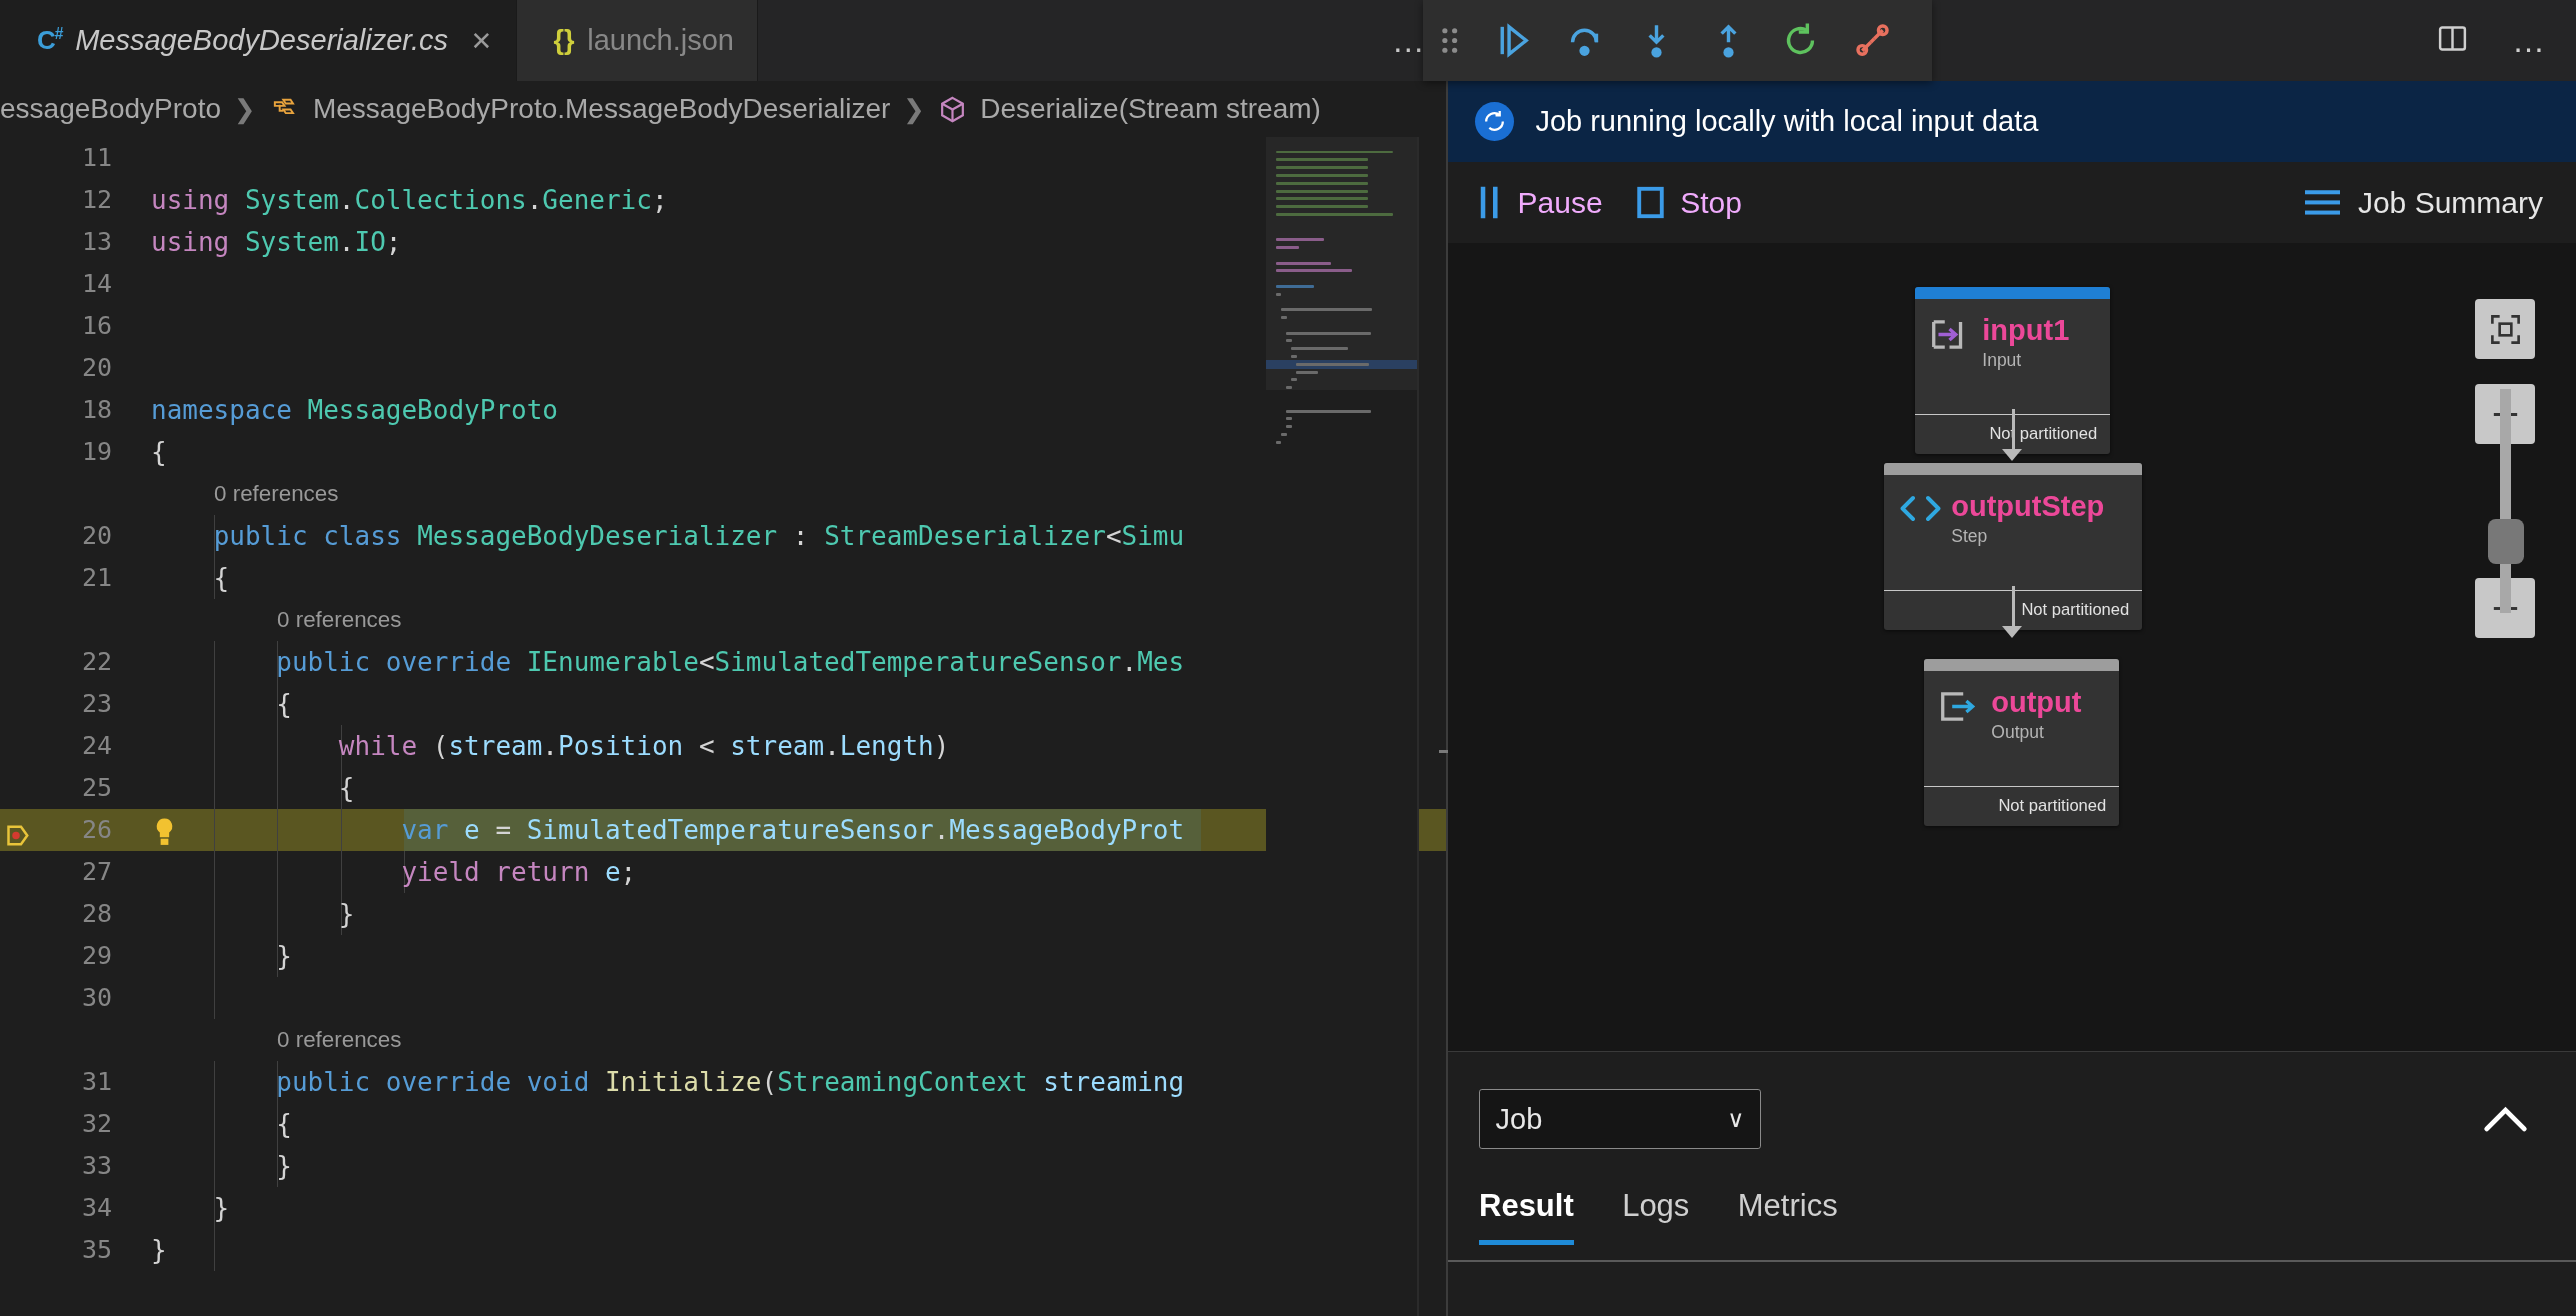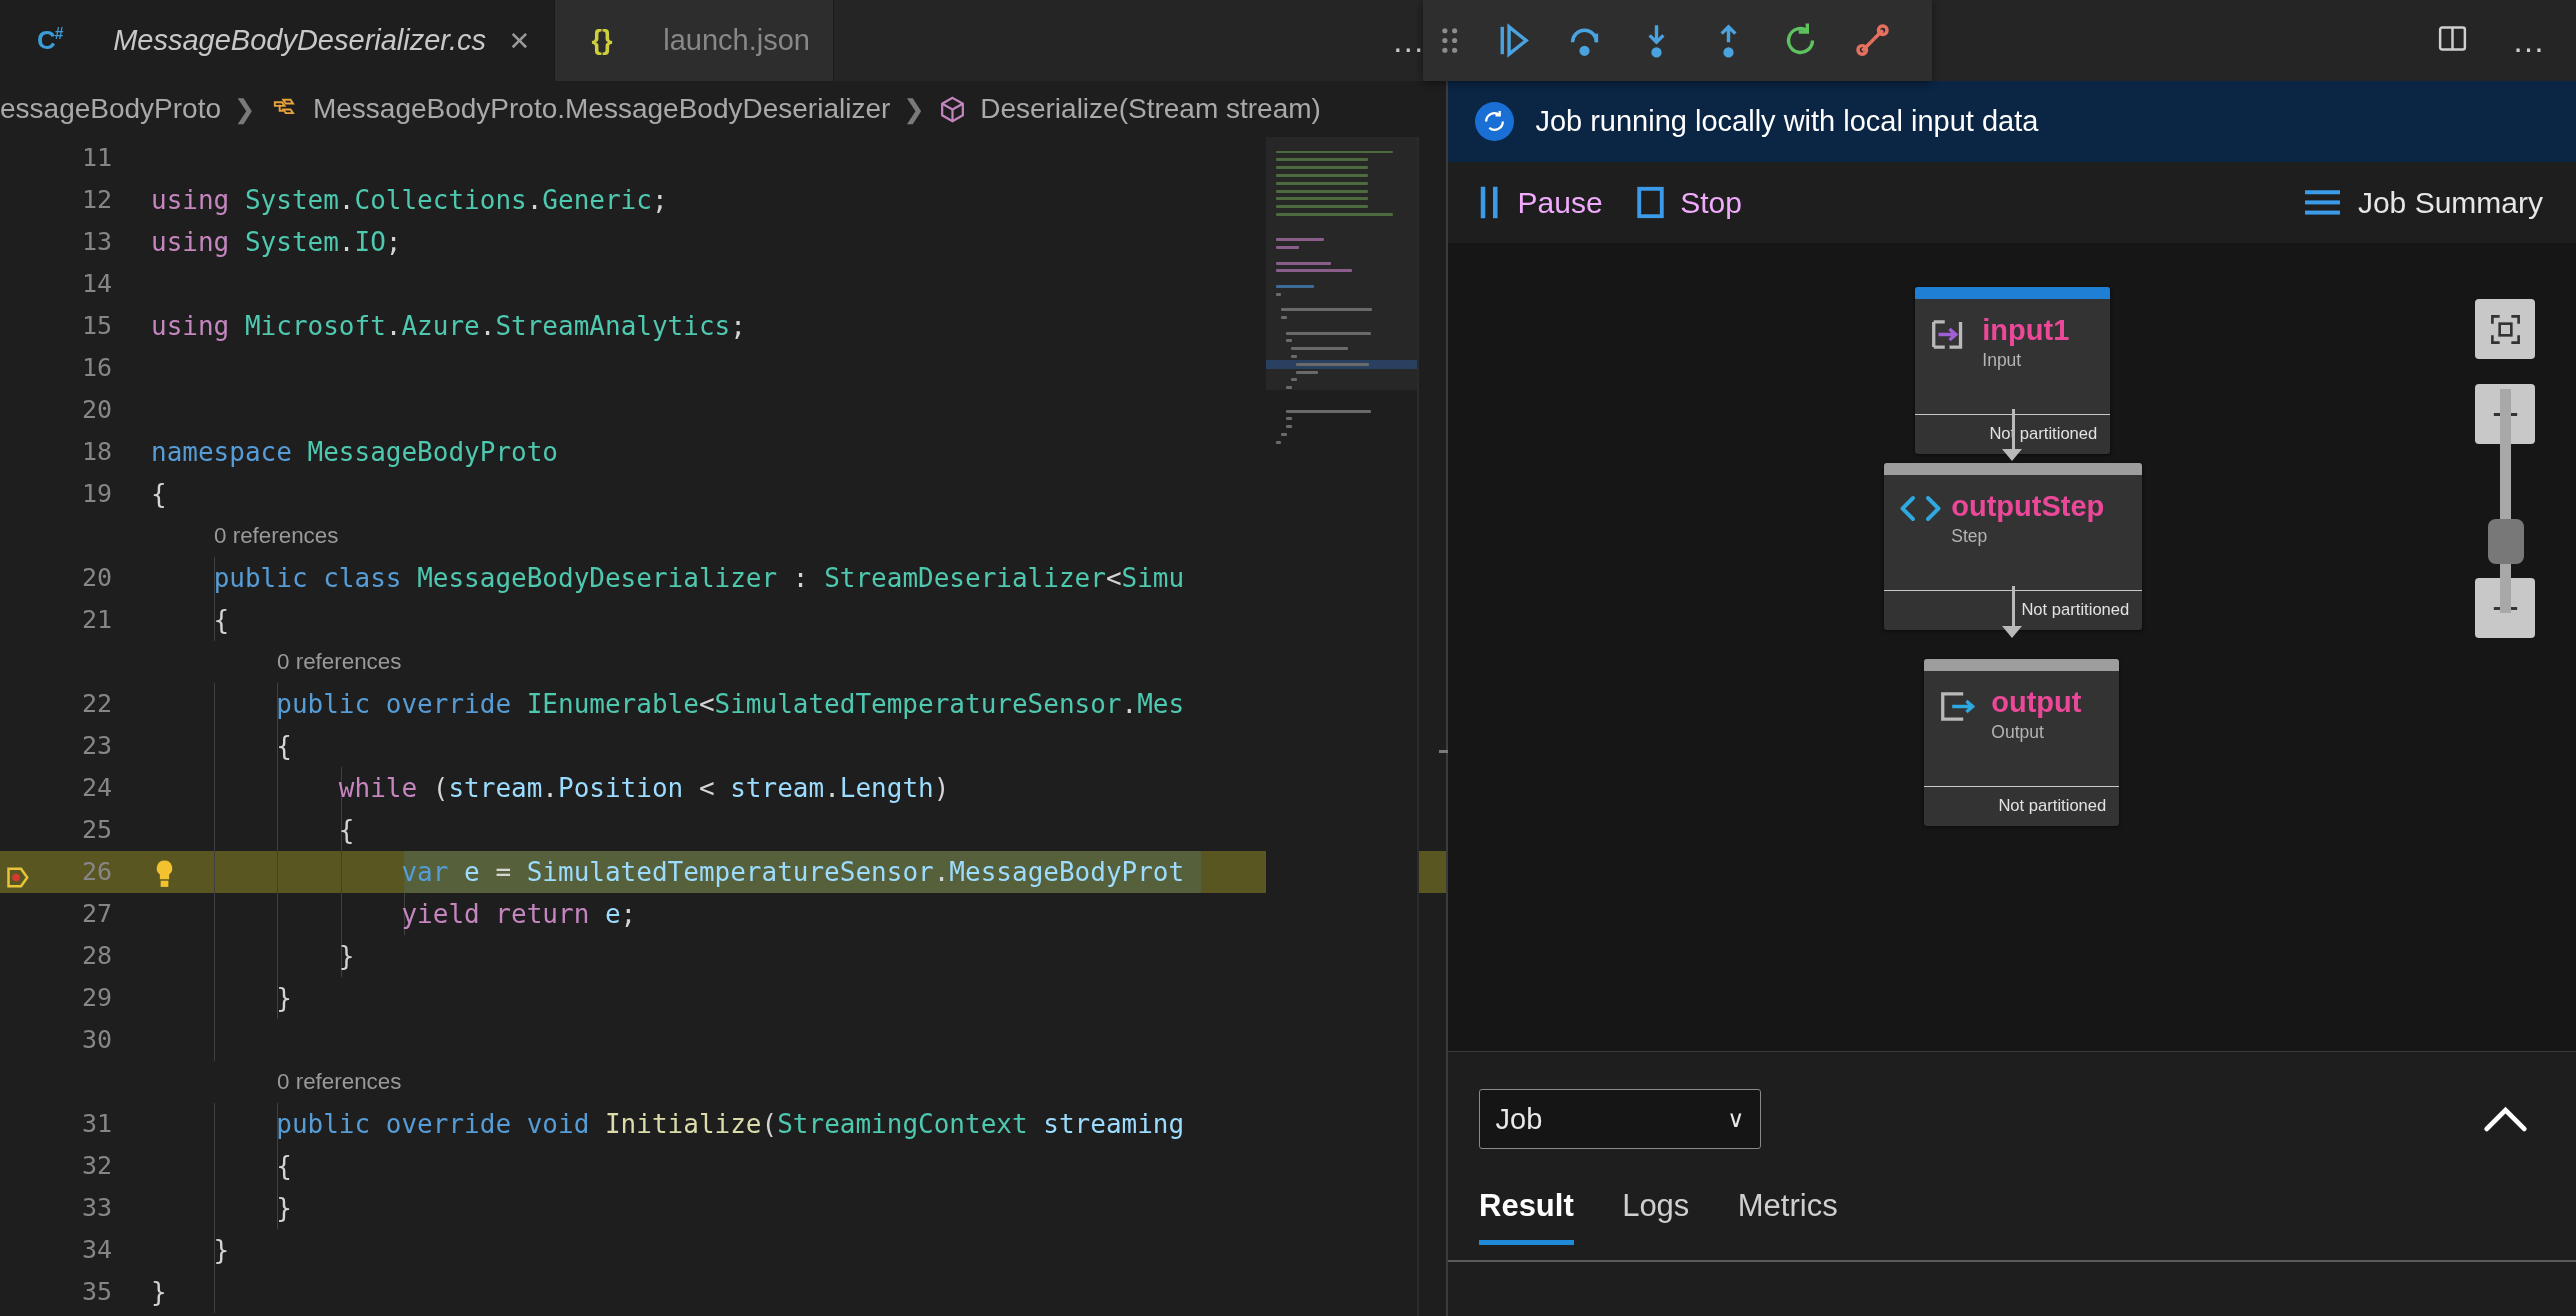--- a/index.html
+++ b/index.html
@@ -21,21 +21,21 @@
     background:#252526; display:flex; align-items:stretch;
   }
   .tab {
     display:flex; align-items:center; gap:12.7px;
     padding: 0 23.4px 0 37px; height:81px;
     font-size:29px; color:#8a8a8a; position:relative; cursor:pointer;
     border-right:1px solid #1a1a1a;
   }
   .tab.active { background:#1e1e1e; color:#c8c8c8; }
   .tab.inactive { background:#2d2d2d; }
-  .tab .tab-label { font-style: italic; white-space:nowrap;margin-left:38px; }
+  .tab .tab-label { font-style: italic; white-space:nowrap; }
   .tab.inactive .tab-label { font-style: normal; color:#888; }
   .cs-icon { color:#3b9dd8; font-size:26px; font-weight:bold; letter-spacing:-1px; }
   .json-icon { color:#cfcf3c; font-size:27px; font-weight:600; }
   .tab-close { font-size:26px; color:#9a9a9a; margin-left:9.7px; line-height:1; }
   .tabbar-actions {
     margin-left:auto; display:flex; align-items:center; padding-right:21.4px;
     color:#c8c8c8; font-size:33px; letter-spacing:1.9px;
   }
 
   
@@ -270,21 +270,20 @@
       </span>
       <span class="crumb">Deserialize(Stream stream)</span>
     </div>
 
     <div class="code-area">
       <div class="code-scroll" id="code-scroll">
           <div class="line"><span class="ln">11</span><span class="code-text"></span></div>
           <div class="line"><span class="ln">12</span><span class="code-text"><span class="kp">using </span><span class="t">System</span><span class="p">.</span><span class="t">Collections</span><span class="p">.</span><span class="t">Generic</span><span class="p">;</span></span></div>
           <div class="line"><span class="ln">13</span><span class="code-text"><span class="kp">using </span><span class="t">System</span><span class="p">.</span><span class="t">IO</span><span class="p">;</span></span></div>
           <div class="line"><span class="ln">14</span><span class="code-text"></span></div>
-          <div class="line"><span class="ln">15</span><span class="code-text"><span class="kp">using </span><span class="t">Microsoft</span><span class="p">.</span><span class="t">Azure</span><span class="p">.</span><span class="t">StreamAnalytics</span><span class="p">;</span></span></div>
           <div class="line"><span class="ln">16</span></div>
           <div class="line"><span class="ln">20</span><span class="code-text"></span></div>
           <div class="line"><span class="ln">18</span><span class="code-text"><span class="k">namespace </span><span class="t">MessageBodyProto</span></span></div>
           <div class="line"><span class="ln">19</span><span class="code-text"><span class="p">{</span></span></div>
           <div class="line"><span class="code-text codelens" style="left: 214px;">0 references</span></div>
           <div class="line"><span class="ln">20</span><span class="guide" style="left: 214px;"></span><span class="code-text"><span class="p">    </span><span class="k">public class </span><span class="t">MessageBodyDeserializer</span><span class="p"> : </span><span class="t">StreamDeserializer</span><span class="p">&lt;</span><span class="t">Simu</span></span></div>
           <div class="line"><span class="ln">21</span><span class="guide" style="left: 214px;"></span><span class="code-text"><span class="p">    {</span></span></div>
           <div class="line"><span class="code-text codelens" style="left: 277px;">0 references</span></div>
           <div class="line"><span class="ln">22</span><span class="guide" style="left: 214px;"></span><span class="guide" style="left: 277px;"></span><span class="code-text"><span class="p">        </span><span class="k">public override </span><span class="t">IEnumerable</span><span class="p">&lt;</span><span class="t">SimulatedTemperatureSensor</span><span class="p">.</span><span class="t">Mes</span></span></div>
           <div class="line"><span class="ln">23</span><span class="guide" style="left: 214px;"></span><span class="guide" style="left: 277px;"></span><span class="code-text"><span class="p">        {</span></span></div>

